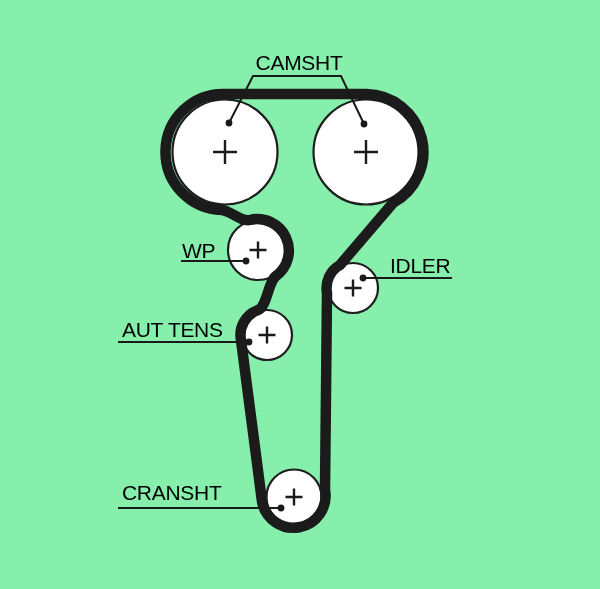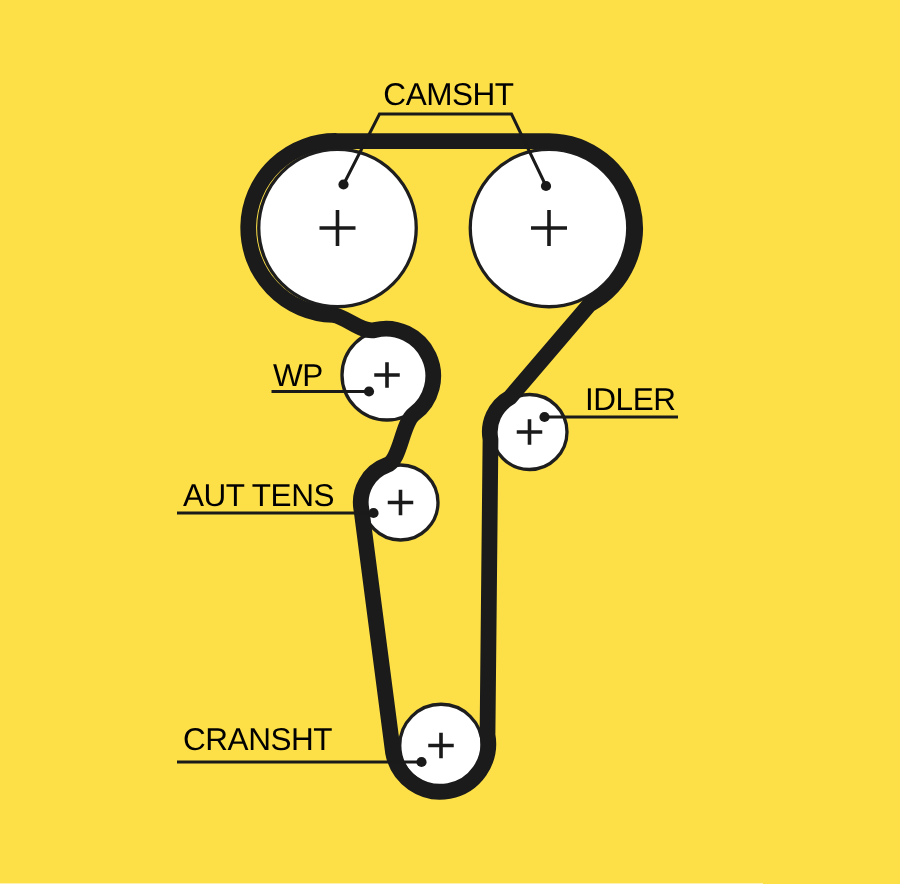--- a/index.html
+++ b/index.html
@@ -4,21 +4,21 @@
 <style>
   html, body {
     margin: 0;
     padding: 0;
     background: #ffffff;
   }
   .stage {
     position: relative;
     width: 600px;
     height: 589px;
-    background: #fde047;
+    background: #86efac;
     overflow: hidden;
   }
   svg { display: block; }
   .pulley-circle {
     fill: #ffffff;
     stroke: #1e1e1e;
     stroke-width: 2.2;
   }
   .belt {
     fill: none;

